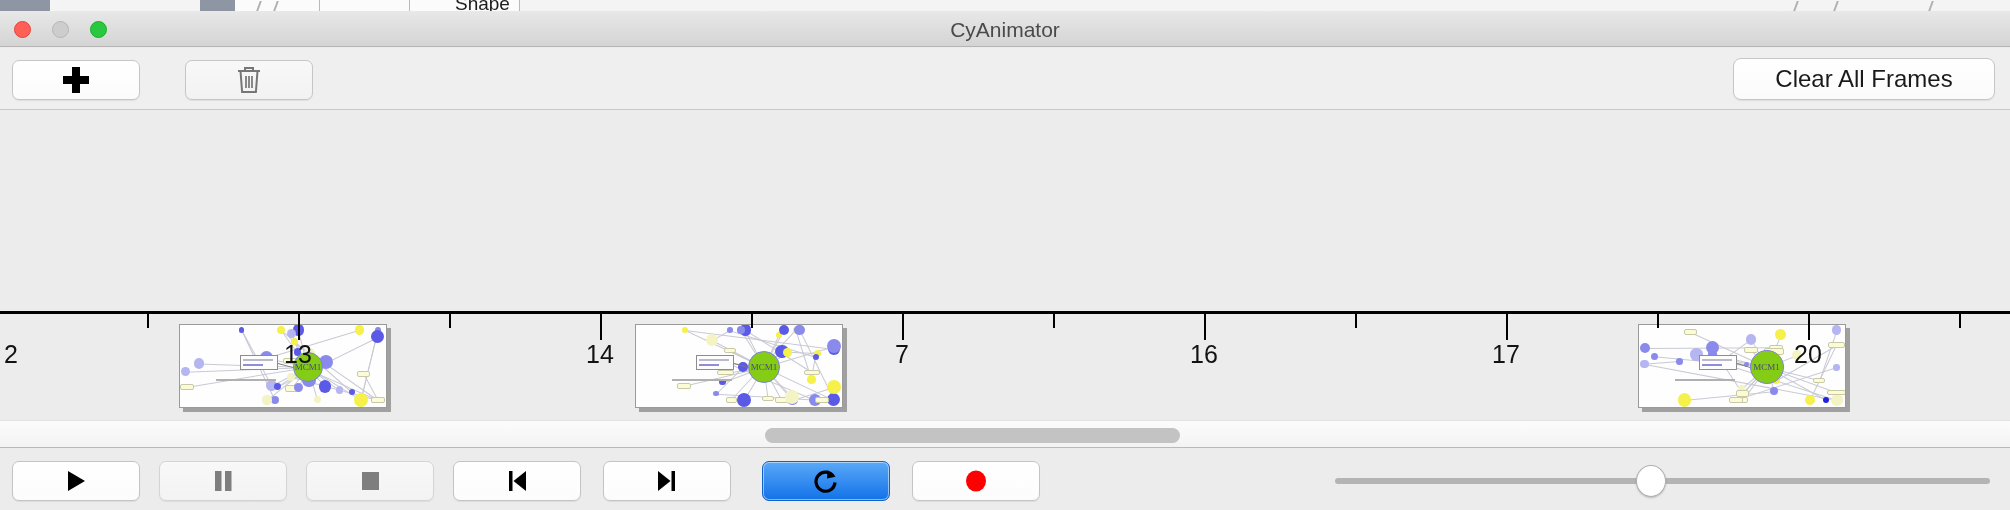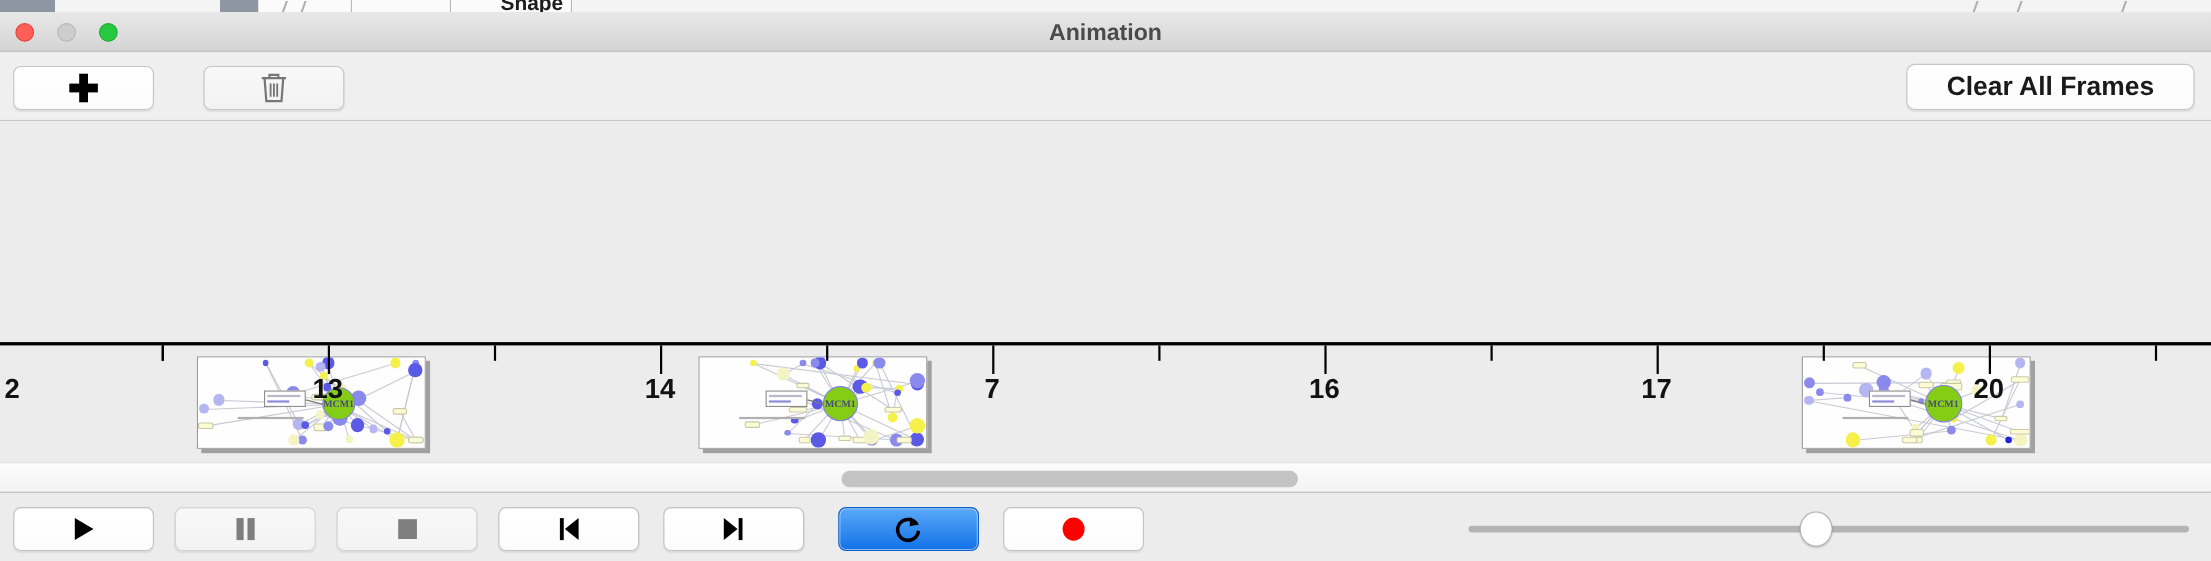--- a/index.html
+++ b/index.html
@@ -2,21 +2,21 @@
 <html><head>
 <meta charset="utf-8">
 <style>
   * { box-sizing: border-box; margin: 0; padding: 0; }
   html, body {
     width: 2010px; height: 510px;
     font-family: "Liberation Sans", sans-serif;
     background: #ececec;
     overflow: hidden;
   }
-  #app { position: relative; width: 2010px; height: 510px; background: #ececec; font-weight: bold; }
+  #app { position: relative; width: 2010px; height: 510px; background: #ececec; }
 
   
   .bg-window {
     position: absolute; left: 0; top: 0; width: 2010px; height: 11px;
     background: #f4f4f4; overflow: hidden;
   }
   .bg-tab {
     position: absolute; top: 0; height: 11px;
     background: #fbfbfb; border-right: 1px solid #b9b9b9;
   }
@@ -180,21 +180,21 @@
     <div class="bg-slash" style="left:1795px;"></div>
     <div class="bg-slash" style="left:1835px;"></div>
     <div class="bg-slash" style="left:1930px;"></div>
     <span class="bg-text" style="left:455px;">Shape</span>
   </div>
 
   <div class="titlebar">
     <div class="traffic tl-close"></div>
     <div class="traffic tl-min"></div>
     <div class="traffic tl-max"></div>
-    <div class="title-text">Animation</div>
+    <div class="title-text">CyAnimator</div>
   </div>
 
   <div class="toolbar">
     <div class="tbtn" id="add-frame-button">
       <span class="plus-icon"></span>
     </div>
     <div class="tbtn dim" id="delete-frame-button">
       <svg width="26" height="30" viewBox="0 0 26 30">
         <path d="M2 6 h22 M9 6 V3 h8 v3 M4.5 6 l1.6 21 h13.8 l1.6 -21" fill="none" stroke="#767676" stroke-width="2"></path>
         <path d="M10 11 v12 M13 11 v12 M16 11 v12" fill="none" stroke="#767676" stroke-width="1.7"></path>

